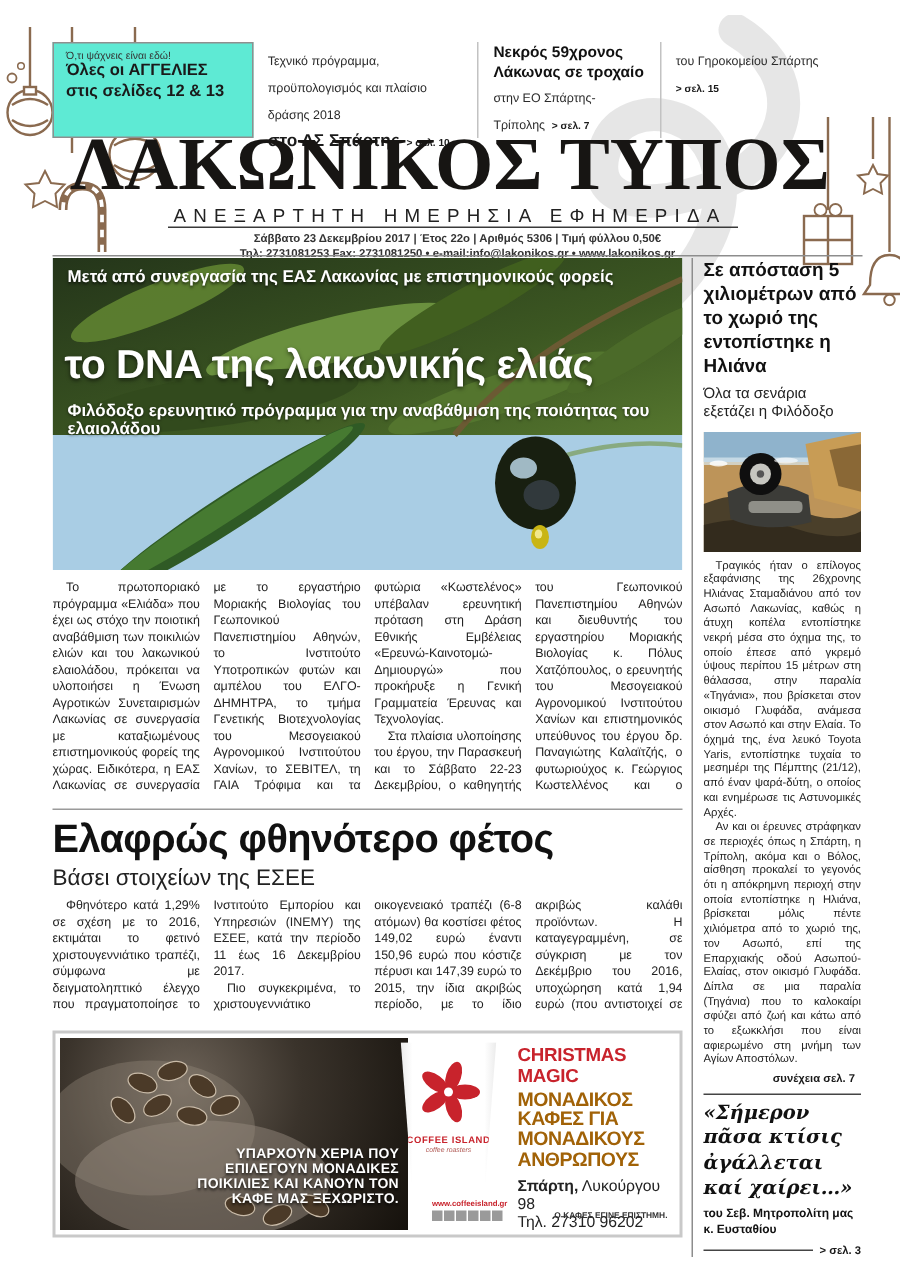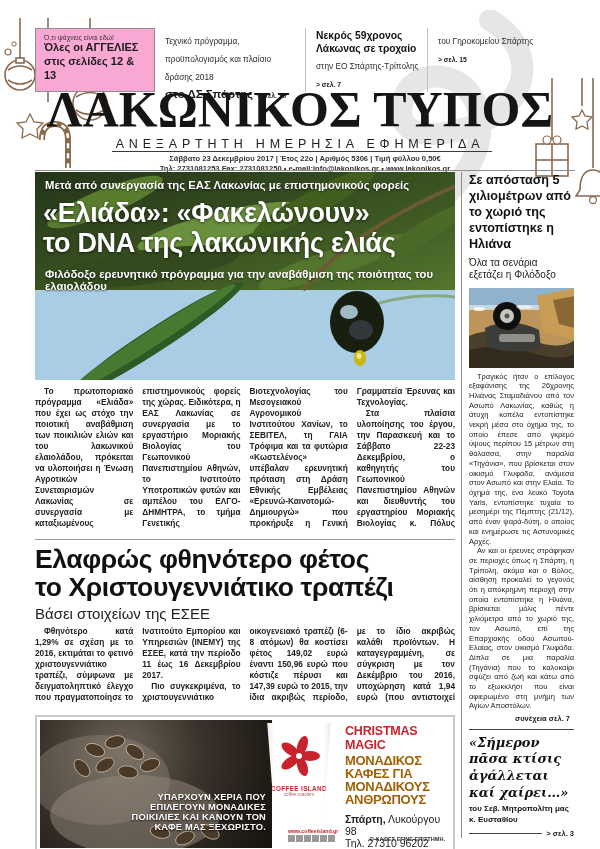--- a/index.html
+++ b/index.html
@@ -9,21 +9,21 @@
     background:#ffffff; overflow:hidden; color:#1a1a1a;
     font-family:"Liberation Sans","DejaVu Sans",sans-serif;
   }
   
   .swirl { position:absolute; left:240px; top:10px; z-index:0; }
   .deco { position:absolute; z-index:1; }
   .deco-left { left:0; top:18px; }
   .deco-right { right:0; top:78px; }
   
   .promo-row { position:absolute; z-index:2; left:35px; top:28px; width:540px; height:64px; display:flex; }
-  .promo-box { width:120px; border:1px solid #8f8f8f; padding:5px 8px; background:#f9a8d4; }
+  .promo-box { width:134px; border:1px solid #8f8f8f; padding:5px 8px; background:#5eead4; }
   .promo-box .l1 { font-size:7px; color:#333; }
   .promo-box .l2, .promo-box .l3 { font-size:11px; font-weight:bold; color:#1a1a1a; line-height:1.25; }
   .promo { padding:2px 8px 0 10px; }
   .promo.sep { border-left:1px solid #c2c2c2; }
   .promo-2 { width:150px; }
   .promo-3 { width:122px; }
   .promo-4 { width:136px; }
   .promo .reg { font-size:8.3px; line-height:1.3; color:#2b2b2b; }
   .promo .big { font-size:11.5px; font-weight:bold; line-height:1.2; }
   .promo .bld { font-size:10.3px; font-weight:bold; line-height:1.22; color:#111; }
@@ -50,21 +50,21 @@
   .lead-photo svg.bg { position:absolute; left:0; top:0; }
   .kicker { position:absolute; left:10px; top:7px; right:8px; font-size:11.3px; font-weight:bold;
             color:#fff; text-shadow:0 1px 2px rgba(0,0,0,.65); }
   .lead-head { position:absolute; left:8px; top:26px; right:8px; color:#fff; font-weight:bold;
                font-size:27px; line-height:1.12; letter-spacing:-.3px; text-shadow:0 1px 3px rgba(0,0,0,.6); }
   .lead-sub { position:absolute; left:10px; top:96px; right:8px; font-size:11.3px; font-weight:bold;
               color:#fff; text-shadow:0 1px 2px rgba(0,0,0,.6); }
   
   .body-cols { margin-top:6px; height:148px; overflow:hidden;
                column-count:4; column-gap:9px;
-               font-size:8.3px; line-height:11px; text-align:justify; color:#222;font-weight:bold; }
+               font-size:8.3px; line-height:11px; text-align:justify; color:#222; }
   .body-cols p { text-indent:9px; }
   .divider { border:none; border-top:1px solid #9a9a9a; margin:5px 0 6px 0; }
   .a2-head { font-size:26.5px; font-weight:bold; line-height:1.05; letter-spacing:-.4px; color:#111; }
   .a2-sub { font-size:15px; color:#222; margin:3px 0 4px 0; }
   .body-cols.short { height:82px; margin-top:2px; }
   
   .ad { position:relative; margin-top:7px; height:138px; border:2px solid #c9c9c9; background:#fff; padding:3px; }
   .ad-inner { position:relative; width:100%; height:100%; background:#fff; overflow:hidden; }
   .ad-photo { position:absolute; left:0; top:0; width:232px; height:100%;
               background:radial-gradient(circle at 35% 25%, #6e6459 0%, #3a332b 45%, #15110c 100%); }
@@ -210,37 +210,36 @@
           <ellipse cx="120" cy="168" rx="105" ry="12" fill="#2f5a25" transform="rotate(-33 120 168)"></ellipse>
           <ellipse cx="118" cy="166" rx="98" ry="8" fill="#467a31" transform="rotate(-33 118 166)"></ellipse>
           <ellipse cx="322" cy="150" rx="27" ry="31" fill="#181f10"></ellipse>
           <ellipse cx="314" cy="140" rx="9" ry="7" fill="#b9d5e4" opacity=".85"></ellipse>
           <ellipse cx="326" cy="158" rx="12" ry="10" fill="#3c4450" opacity=".7"></ellipse>
           <ellipse cx="325" cy="186" rx="6" ry="8" fill="#c9b514"></ellipse>
           <ellipse cx="324" cy="184" rx="2.5" ry="3" fill="#f2e88c"></ellipse>
         </svg>
         <div class="kicker">Μετά από συνεργασία της ΕΑΣ Λακωνίας με επιστημονικούς φορείς</div>
         <div class="lead-head">
-          <span>«Ελιάδα»: «Φακελώνουν»</span><br>
+          <br>
           <span>το DNA της λακωνικής ελιάς</span>
         </div>
         <div class="lead-sub">Φιλόδοξο ερευνητικό πρόγραμμα για την αναβάθμιση της ποιότητας του ελαιολάδου</div>
       </div>
 
       <div class="body-cols">
         <p>Το πρωτοποριακό πρόγραμμα «Ελιάδα» που έχει ως στόχο την ποιοτική αναβάθμιση των ποικιλιών ελιών και του λακωνικού ελαιολάδου, πρόκειται να υλοποιήσει η Ένωση Αγροτικών Συνεταιρισμών Λακωνίας σε συνεργασία με καταξιωμένους επιστημονικούς φορείς της χώρας. Ειδικότερα, η ΕΑΣ Λακωνίας σε συνεργασία με το εργαστήριο Μοριακής Βιολογίας του Γεωπονικού Πανεπιστημίου Αθηνών, το Ινστιτούτο Υποτροπικών φυτών και αμπέλου του ΕΛΓΟ-ΔΗΜΗΤΡΑ, το τμήμα Γενετικής Βιοτεχνολογίας του Μεσογειακού Αγρονομικού Ινστιτούτου Χανίων, το ΣΕΒΙΤΕΛ, τη ΓΑΙΑ Τρόφιμα και τα φυτώρια «Κωστελένος» υπέβαλαν ερευνητική πρόταση στη Δράση Εθνικής Εμβέλειας «Ερευνώ-Καινοτομώ-Δημιουργώ» που προκήρυξε η Γενική Γραμματεία Έρευνας και Τεχνολογίας.</p>
         <p>Στα πλαίσια υλοποίησης του έργου, την Παρασκευή και το Σάββατο 22-23 Δεκεμβρίου, ο καθηγητής του Γεωπονικού Πανεπιστημίου Αθηνών και διευθυντής του εργαστηρίου Μοριακής Βιολογίας κ. Πόλυς Χατζόπουλος, ο ερευνητής του Μεσογειακού Αγρονομικού Ινστιτούτου Χανίων και επιστημονικός υπεύθυνος του έργου δρ. Παναγιώτης Καλαϊτζής, ο φυτωριούχος κ. Γεώργιος Κωστελλένος και ο γεωπόνος της ΕΑΣ Λακωνίας δρ. Γεώργιος Στρατάκος, σε συνεργασία με τους αγροτικούς συνεταιρισμούς της Λακωνίας θα προβούν σε επισκοπήσεις υπεραιωνόβιων ελιών.</p>
 
       </div>
 
       <hr class="divider">
 
       <div class="a2-head">
         <span>Ελαφρώς φθηνότερο φέτος</span><br>
-        <span>το Χριστουγεννιάτικο τραπέζι</span>
       </div>
       <div class="a2-sub">Βάσει στοιχείων της ΕΣΕΕ</div>
       <div class="body-cols short">
         <p>Φθηνότερο κατά 1,29% σε σχέση με το 2016, εκτιμάται το φετινό χριστουγεννιάτικο τραπέζι, σύμφωνα με δειγματοληπτικό έλεγχο που πραγματοποίησε το Ινστιτούτο Εμπορίου και Υπηρεσιών (ΙΝΕΜΥ) της ΕΣΕΕ, κατά την περίοδο 11 έως 16 Δεκεμβρίου 2017.</p>
         <p><span>Πιο συγκεκριμένα, το χριστουγεννιάτικο οικογενειακό τραπέζι (6-8 ατόμων) θα κοστίσει φέτος 149,02 ευρώ έναντι 150,96 ευρώ που κόστιζε πέρυσι και 147,39 ευρώ το 2015, την ίδια ακριβώς περίοδο, με το ίδιο ακριβώς καλάθι προϊόντων. Η καταγεγραμμένη, σε σύγκριση με τον Δεκέμβριο του 2016, υποχώρηση κατά 1,94 ευρώ (που αντιστοιχεί σε ποσοστιαία μείωση 1,29%), αποδίδεται κυρίως στην πτωτική τάση των λαχανικών και φρούτων (-4,32%), αλλά και σε εκείνη των διαφόρων προϊόντων super market (-3,72%).</span>
           </p>
       </div>
 
       <div class="ad">
         <div class="ad-inner">

